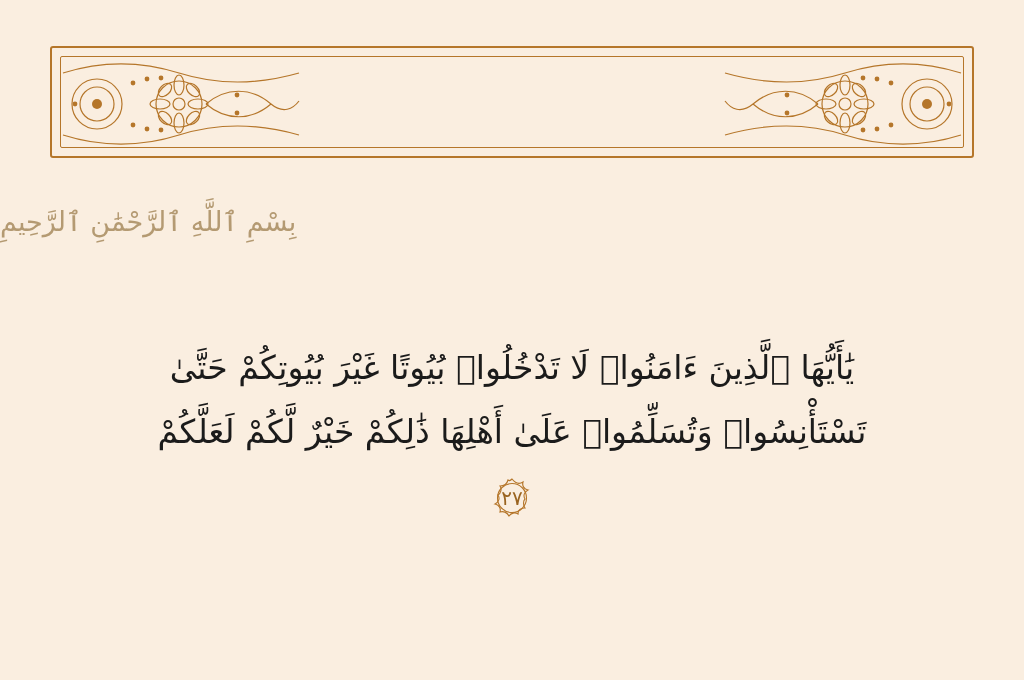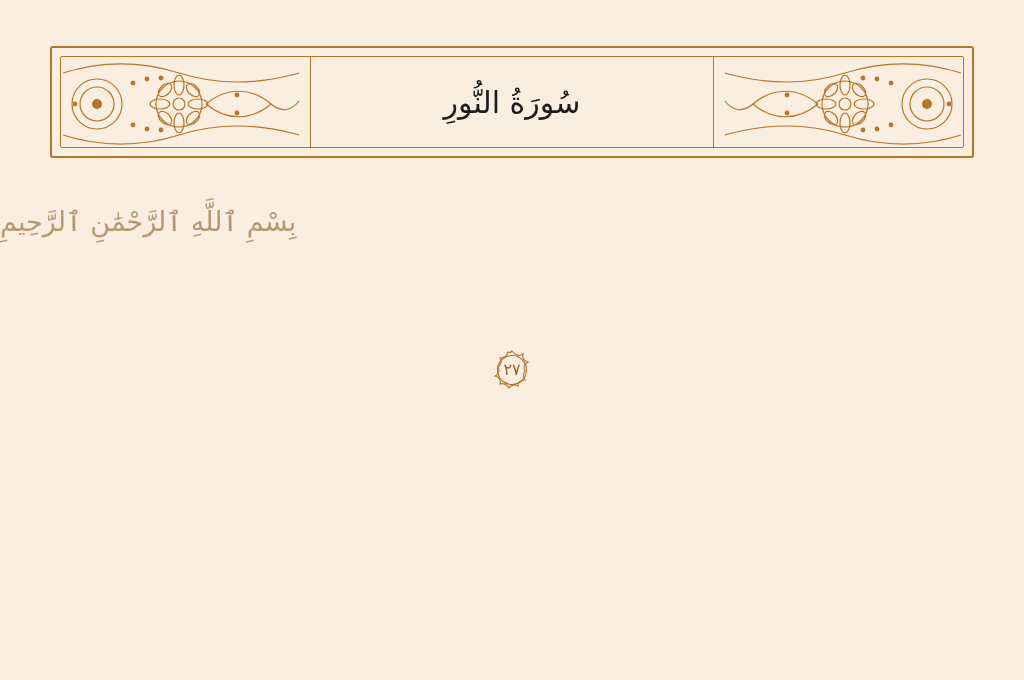--- a/index.html
+++ b/index.html
@@ -108,21 +108,21 @@
     justify-content: center;
     width: 46px;
     height: 46px;
     margin: 0 14px;
     position: relative;
     vertical-align: middle;
   }
   .ayah-marker .num {
     position: relative;
     z-index: 2;
-    font-size: 16px;
+    font-size: 20px;
     color: #9a6420;
     font-family: Liberation Serif, serif;
   }
   .ayah-marker svg {
     position: absolute;
     left: 0;
     top: 0;
   }
 </style>
 </head>
@@ -166,23 +166,20 @@
           <circle cx="86" cy="72" r="2.4"></circle>
           <circle cx="100" cy="73" r="2.4"></circle>
           <circle cx="176" cy="38" r="2.4"></circle>
           <circle cx="176" cy="56" r="2.4"></circle>
           <circle cx="14" cy="47" r="2.4"></circle>
         </g>
       </g>
     </svg>
   </div>
 
-  <div class="title-cartouche">
-    <div class="surah-title">سُورَةُ النُّورِ</div>
-  </div>
 
   <div class="frame-panel right">
     <svg width="240" height="94" viewBox="0 0 240 94" style="transform:scaleX(-1)">
       <g fill="none" stroke="#b5762a" stroke-width="1.2">
         <path d="M2 16 C40 4 80 4 118 16 C156 28 196 28 238 16"></path>
         <path d="M2 78 C40 90 80 90 118 78 C156 66 196 66 238 78"></path>
         <circle cx="36" cy="47" r="25"></circle>
         <circle cx="36" cy="47" r="17"></circle>
         <circle cx="36" cy="47" r="5" fill="#b5762a" stroke="none"></circle>
         <circle cx="118" cy="47" r="23"></circle>
@@ -211,20 +208,22 @@
           <circle cx="14" cy="47" r="2.4"></circle>
         </g>
       </g>
     </svg>
   </div>
 </div>
 
 <div class="basmala">بِسْمِ ٱللَّهِ ٱلرَّحْمَٰنِ ٱلرَّحِيمِ</div>
 
 <div class="ayah-block">
+  <div class="ayah-line">يَٰأَيُّهَا ٱلَّذِينَ ءَامَنُوا۟ لَا تَدْخُلُوا۟ بُيُوتًا غَيْرَ بُيُوتِكُمْ حَتَّىٰ</div>
+  <div class="ayah-line">تَسْتَأْنِسُوا۟ وَتُسَلِّمُوا۟ عَلَىٰ أَهْلِهَا ذَٰلِكُمْ خَيْرٌ لَّكُمْ لَعَلَّكُمْ</div>
   <div class="ayah-line">
     <span class="ayah-marker">
       <svg width="46" height="46" viewBox="0 0 46 46">
         <g fill="none" stroke="#b5762a" stroke-width="1.1">
           <circle cx="23" cy="23" r="14.5"></circle>
           <path d="M23 4 C27 9 31 9 34 7 C33 11 35 14 39 15 C35 17 34 21 36 24 C34 26 34 30 36 33 C32 33 29 35 29 39 C26 37 22 38 20 41 C18 37 14 36 11 37 C12 33 10 30 6 29 C10 27 11 23 9 20 C12 18 13 14 11 11 C15 11 18 9 19 5 C20 6 21 6 23 4 Z"></path>
         </g>
       </svg>
       <span class="num">٢٧</span>
     </span>

